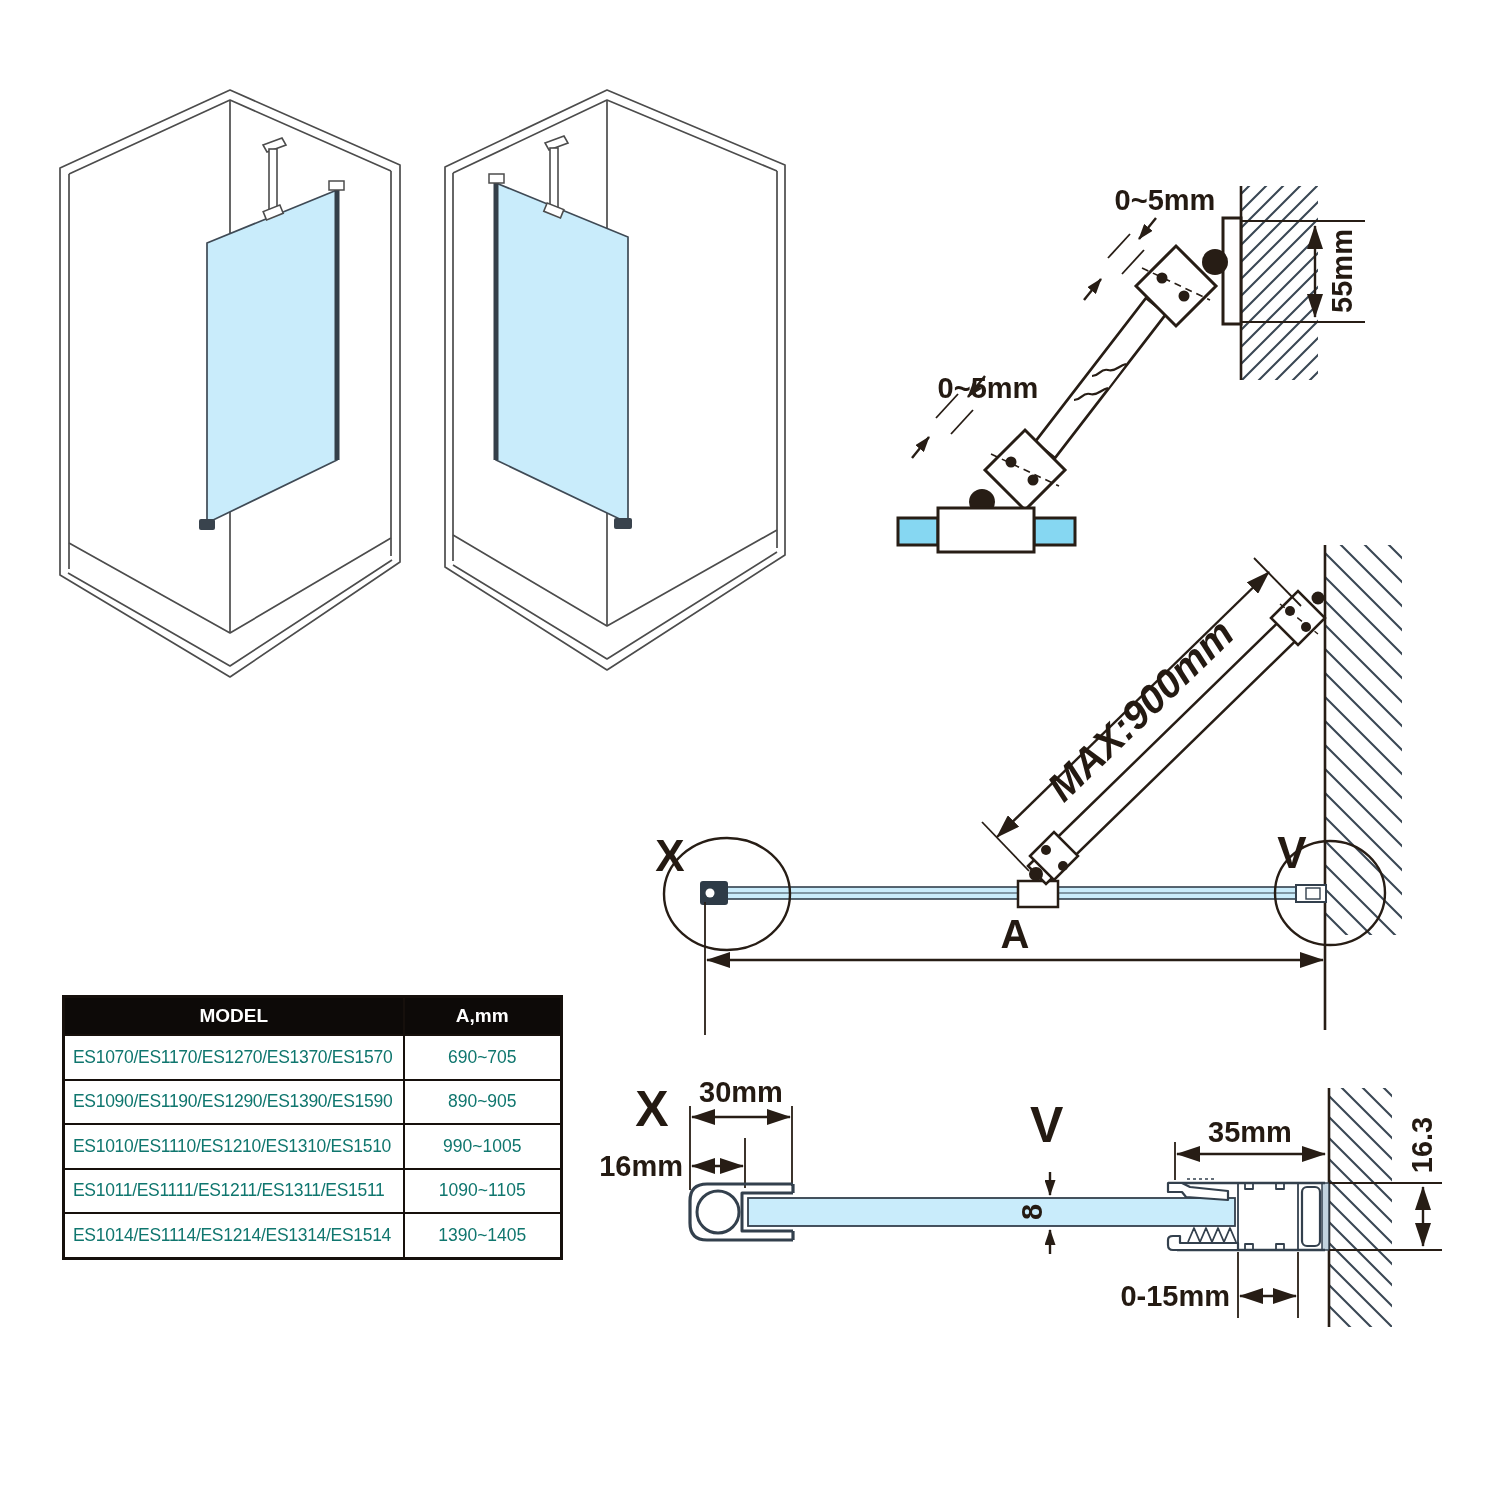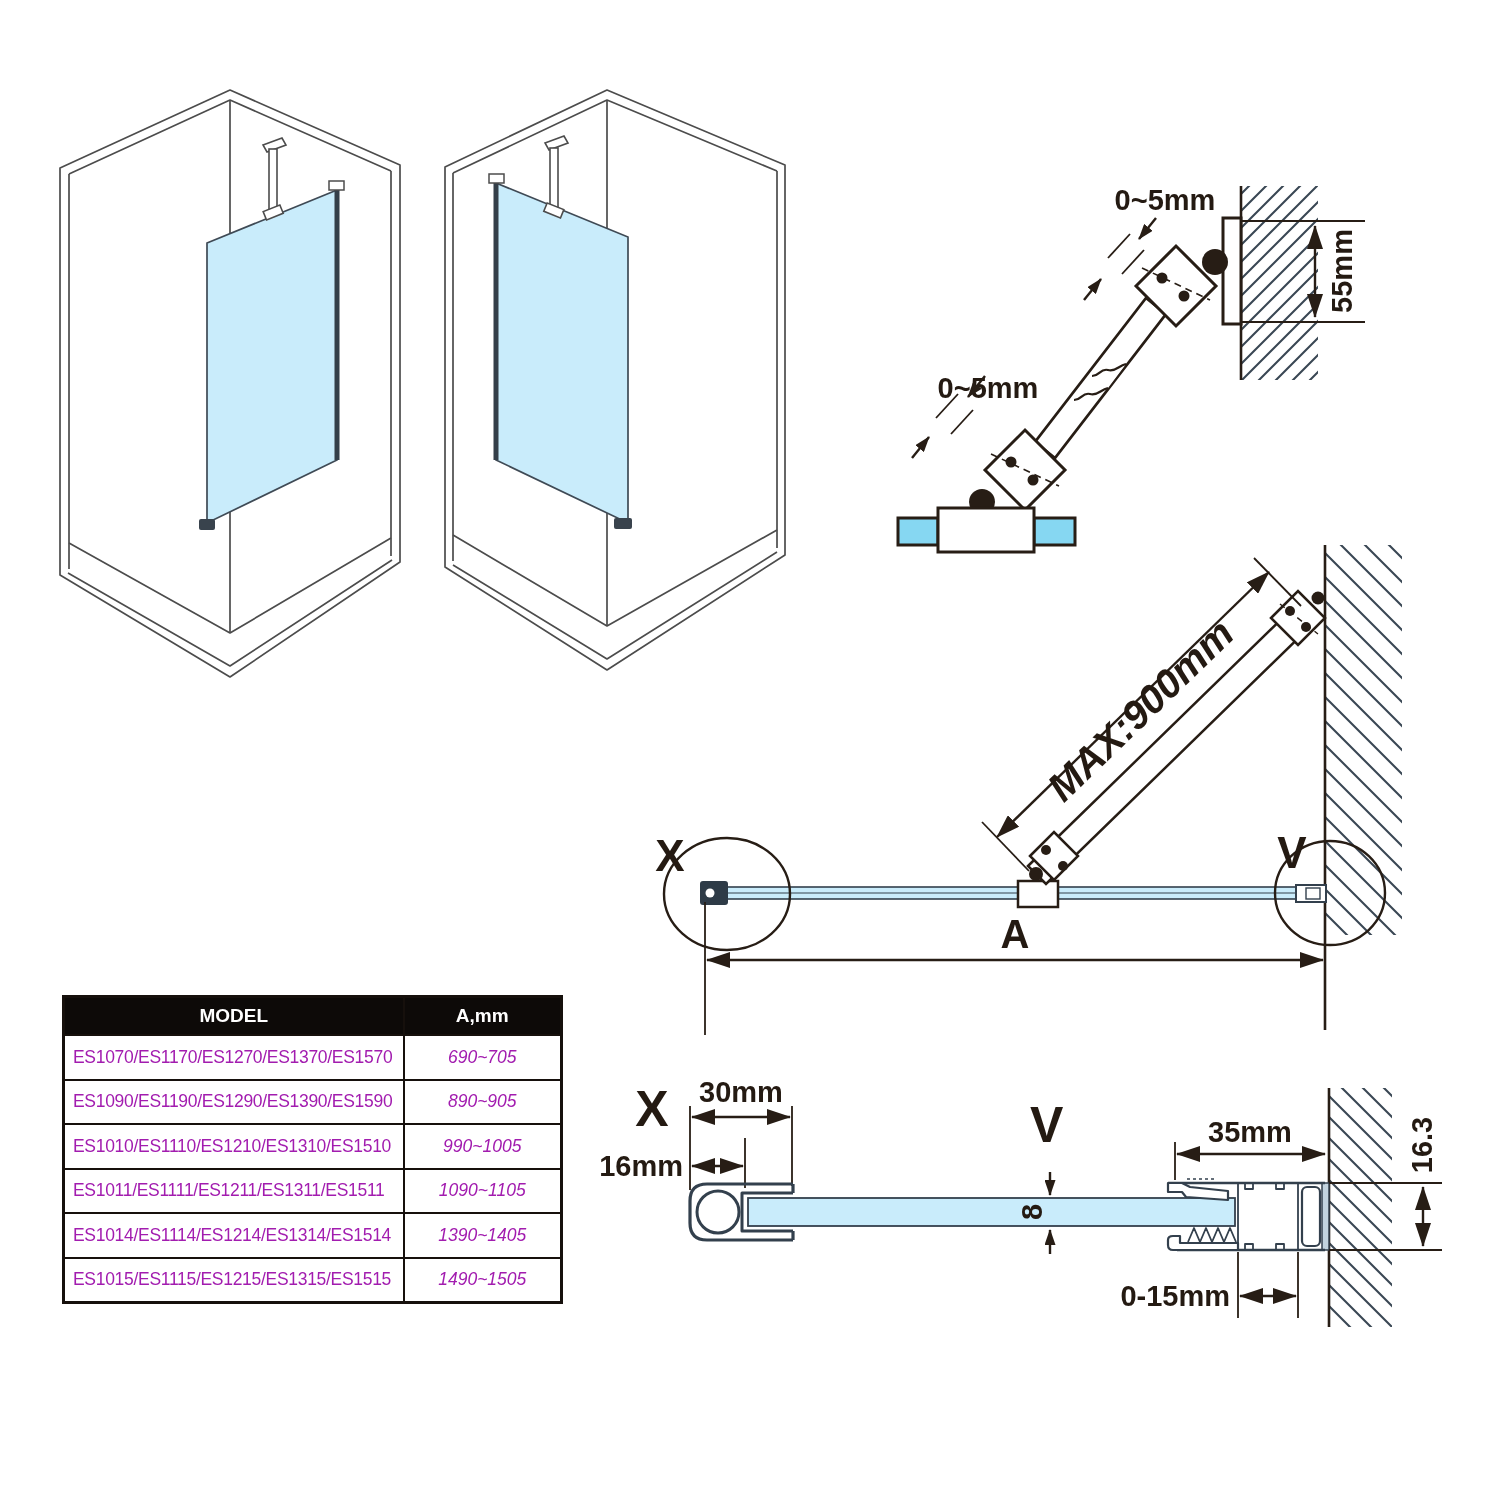--- a/index.html
+++ b/index.html
@@ -16,24 +16,24 @@
   .cad{stroke:#33404d;fill:none;stroke-linejoin:round;}
   .warm{stroke:#271d15;fill:none;}
   .dimline{stroke:#271d15;stroke-width:2.4;fill:none;}
   .extline{stroke:#271d15;stroke-width:1.8;fill:none;}
   
   .tblwrap{position:absolute;left:62px;top:995px;width:406px;}
   table.sizes{border-collapse:collapse;width:100%;table-layout:fixed;
               border:3px solid #16100c;}
   table.sizes th{background:#0d0a08;color:#fff;font-size:19px;font-weight:bold;
                  height:34px;border:2px solid #16100c;}
-  table.sizes td{font-size:17.5px;color:#a21caf;height:40.5px;border:2px solid #16100c;
+  table.sizes td{font-size:17.5px;color:#0f766e;height:40.5px;border:2px solid #16100c;
                  white-space:nowrap;overflow:hidden;}
   td.mcell{text-align:left;padding-left:8px;letter-spacing:-0.3px;}
-  td.acell{text-align:center;font-style:italic;}
+  td.acell{text-align:center;}
   col.cm{width:340px;} col.ca{width:158px;}
 </style>
 </head>
 <body>
 
 <div class="canvas">
 
   <svg width="0" height="0" style="position:absolute" aria-hidden="true">
     <defs>
       <marker id="arr" viewBox="0 0 24 16" refX="23" refY="8" markerWidth="24" markerHeight="16" orient="auto-start-reverse" markerUnits="userSpaceOnUse">
@@ -303,21 +303,17 @@
           <td class="acell">990~1005</td>
           </tr>
         <tr>
           <td class="mcell">ES1011/ES1111/ES1211/ES1311/ES1511</td>
           <td class="acell">1090~1105</td>
           </tr>
         <tr>
           <td class="mcell">ES1014/ES1114/ES1214/ES1314/ES1514</td>
           <td class="acell">1390~1405</td>
           </tr>
-        <tr>
-          <td class="mcell">ES1015/ES1115/ES1215/ES1315/ES1515</td>
-          <td class="acell">1490~1505</td>
-          </tr>
       </tbody>
     </table>
   </div>
 
 </div>
 
 </body></html>

